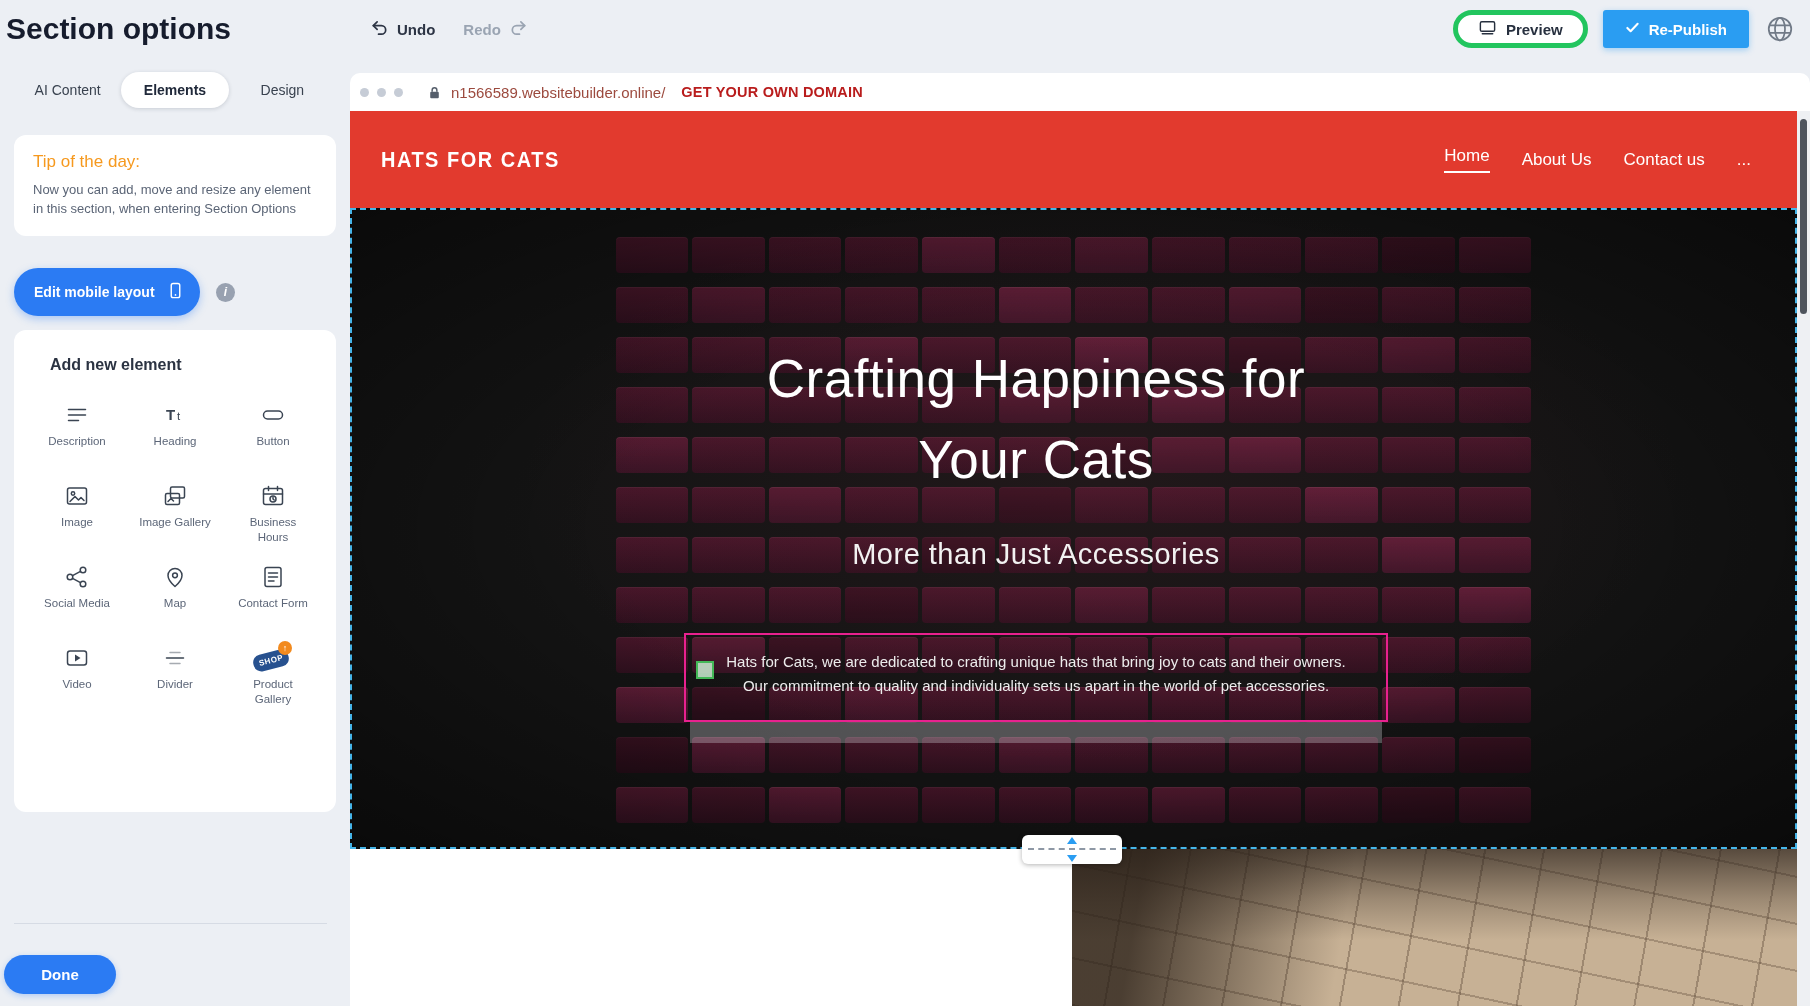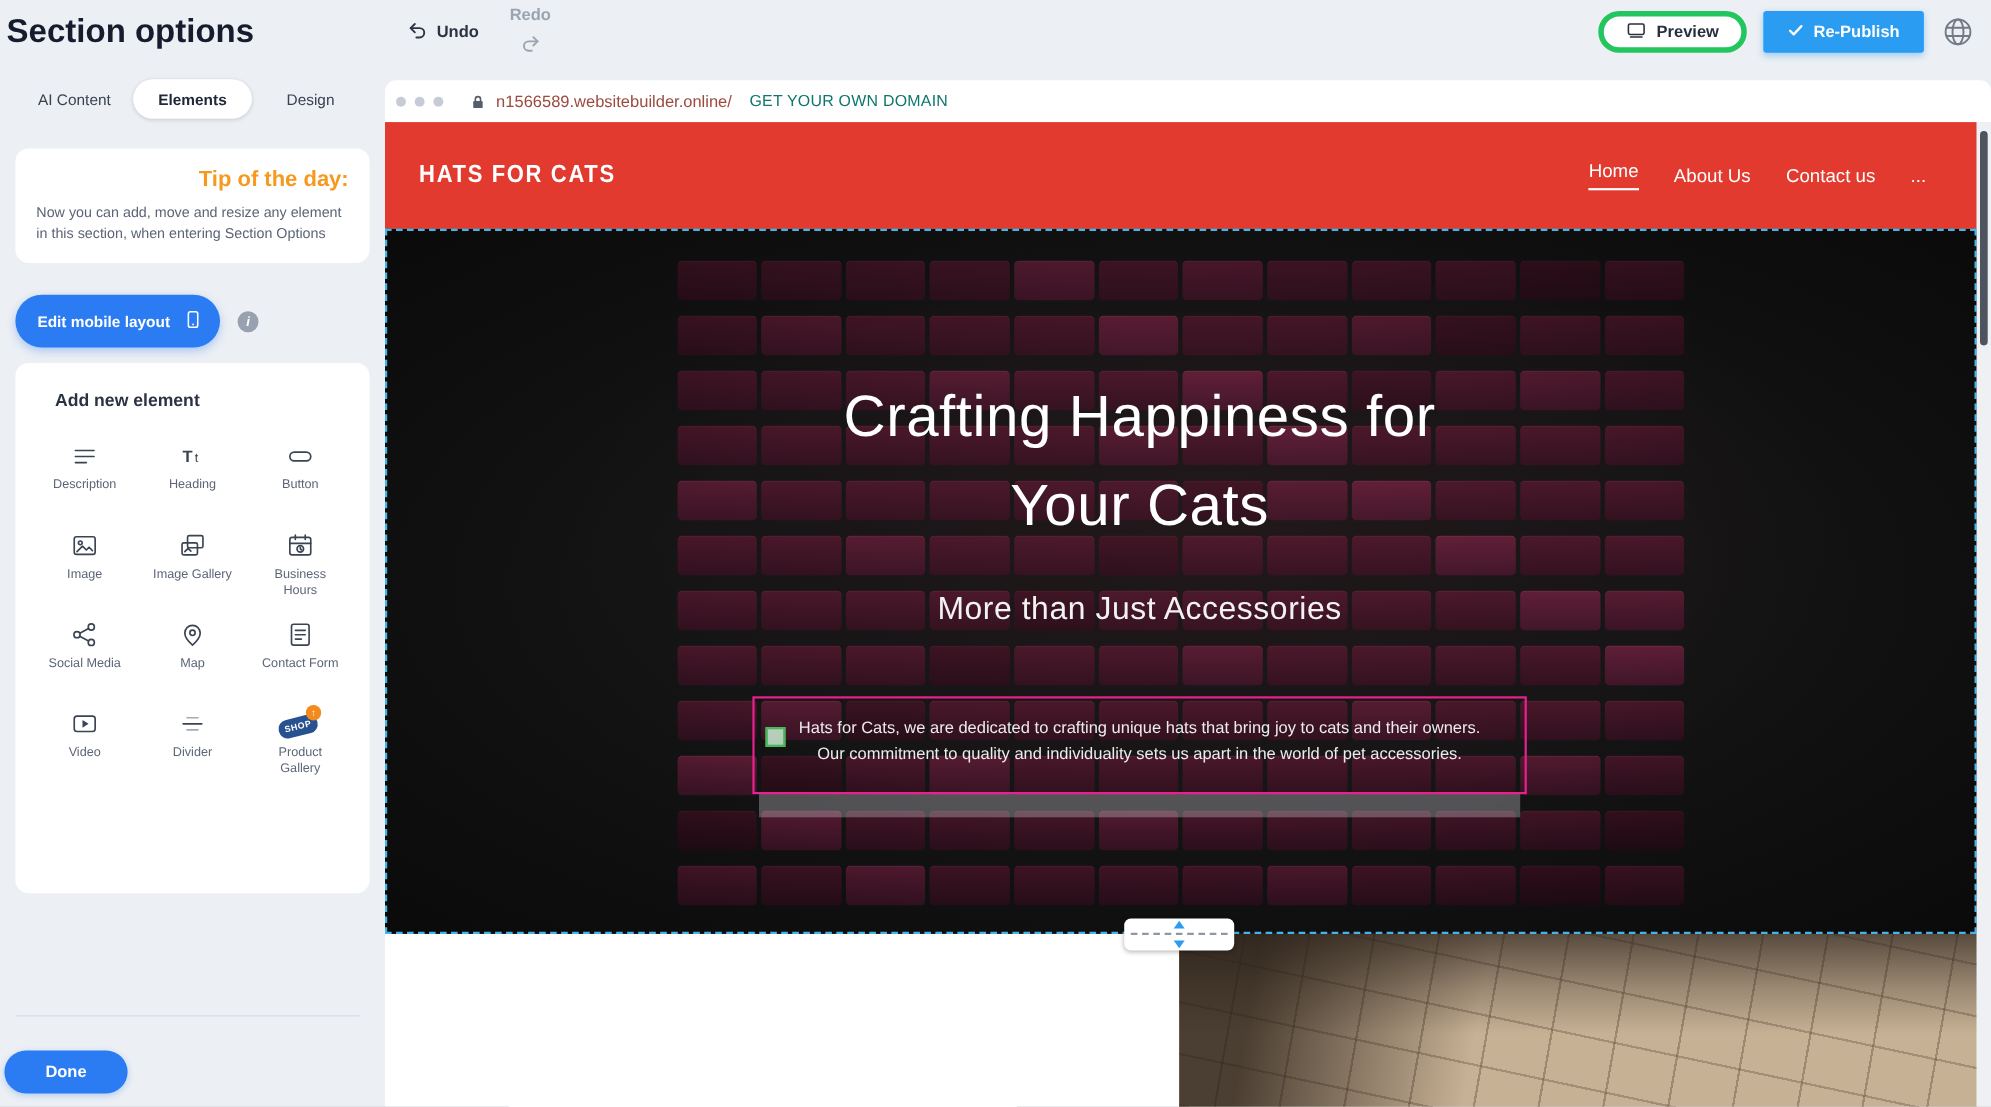--- a/index.html
+++ b/index.html
@@ -6,36 +6,36 @@
     font-family:"Liberation Sans",sans-serif;background:#ecesf4;background-color:#eceff4;}
   *{box-sizing:border-box;}
   button{font-family:inherit;}
 
   
   .topbar{position:absolute;left:0;top:0;width:1810px;height:58px;background:#eceff4;z-index:20;}
   .page-title{position:absolute;left:6px;top:0;line-height:58px;font-size:30px;font-weight:700;color:#161c2d;}
   .history{position:absolute;left:370px;top:0;height:58px;display:flex;align-items:center;gap:28px;}
   .undo,.redo{display:flex;align-items:center;gap:8px;font-size:15px;font-weight:600;cursor:pointer;}
   .undo{color:#2c3444;}
-  .redo{color:#9aa4b2;flex-direction:column;}
+  .redo{color:#9aa4b2;}
   .topbar-right{position:absolute;right:14px;top:0;height:58px;display:flex;align-items:center;gap:15px;}
   .btn-preview{height:38px;padding:0 20px;border-radius:19px;background:#fff;border:5px solid #22c55e;
     display:flex;align-items:center;gap:9px;font-size:15px;font-weight:600;color:#27303f;cursor:pointer;}
   .btn-republish{height:38px;padding:0 22px;border-radius:3px;background:#2a9df2;border:none;
     display:flex;align-items:center;gap:9px;font-size:15px;font-weight:600;color:#fff;cursor:pointer;
     box-shadow:0 2px 6px rgba(42,157,242,.4);}
   .globe{width:32px;height:32px;cursor:pointer;display:flex;align-items:center;justify-content:center;}
 
   
   .sidebar{position:absolute;left:0;top:58px;width:350px;height:948px;background:#eceff4;z-index:15;}
   .tabs{position:absolute;left:14px;top:14px;width:322px;height:36px;display:flex;align-items:center;}
   .tab{flex:1;text-align:center;font-size:14px;color:#39424f;height:36px;line-height:36px;border-radius:18px;cursor:pointer;}
   .tab.active{background:#fff;font-weight:700;color:#20293a;box-shadow:0 1px 4px rgba(20,30,50,.16);}
   .tip-card{position:absolute;left:14px;top:77px;width:322px;padding:17px 19px;background:#fff;border-radius:12px;}
-  .tip-title{color:#f6991e;font-size:20px;font-weight:700;margin-bottom:9px;text-align:right;}
+  .tip-title{color:#f6991e;font-size:17px;font-weight:400;margin-bottom:9px;}
   .tip-body{font-size:13px;color:#5b6576;line-height:1.45;}
   .edit-mobile{position:absolute;left:14px;top:210px;height:48px;padding:0 16px 0 20px;border-radius:24px;
     background:#2b7bf3;color:#fff;font-size:14px;font-weight:700;display:flex;align-items:center;gap:12px;
     border:none;cursor:pointer;box-shadow:0 3px 8px rgba(43,123,243,.35);}
   .info-dot{position:absolute;left:216px;top:225px;width:19px;height:19px;border-radius:50%;background:#98a1b0;
     color:#fff;font-size:12px;font-weight:700;text-align:center;line-height:19px;cursor:pointer;font-style:italic;}
   .add-card{position:absolute;left:14px;top:272px;width:322px;height:482px;background:#fff;border-radius:12px;}
   .add-title{margin:26px 0 0 36px;font-size:16px;font-weight:600;color:#2b3342;}
   .el-grid{margin:18px 0 0 14px;display:grid;grid-template-columns:repeat(3,98px);}
   .el-cell{height:81px;display:flex;flex-direction:column;align-items:center;padding-top:8px;cursor:pointer;border-radius:8px;}
@@ -52,21 +52,21 @@
   .done-btn{position:absolute;left:4px;top:897px;width:112px;height:39px;border-radius:20px;background:#2b7bf3;
     color:#fff;font-size:15px;font-weight:600;border:none;cursor:pointer;box-shadow:0 2px 6px rgba(43,123,243,.3);}
 
   
   .browser-bar{position:absolute;left:350px;top:73px;width:1460px;height:38px;background:#fff;
     border-radius:10px 10px 0 0;display:flex;align-items:center;z-index:10;}
   .win-dots{display:flex;gap:8px;margin-left:10px;}
   .win-dot{width:9px;height:9px;border-radius:50%;background:#c6ccd6;}
   .lock-wrap{margin-left:24px;display:flex;align-items:center;}
   .url-text{margin-left:9px;font-size:15px;color:#9c4a3e;font-weight:500;cursor:pointer;}
-  .domain-cta{margin-left:16px;font-size:14.5px;font-weight:400;color:#0f766e;letter-spacing:.2px;cursor:pointer;}
+  .domain-cta{margin-left:16px;font-size:14.5px;font-weight:700;color:#b91c1c;letter-spacing:.2px;cursor:pointer;}
 
   .site-header{position:absolute;left:350px;top:111px;width:1447px;height:97px;background:#e23a2e;z-index:4;}
   .site-logo{position:absolute;left:31px;top:0;height:97px;display:flex;align-items:center;font-size:20px;
     font-weight:700;color:#fff;letter-spacing:1.5px;transform:scaleY(1.12);cursor:pointer;}
   .site-nav{position:absolute;right:46px;top:0;height:97px;display:flex;align-items:center;gap:32px;}
   .nav-item{color:#fff;font-size:17px;cursor:pointer;}
   .nav-item.active{border-bottom:2px solid #fff;padding-bottom:5px;}
 
   .hero{position:absolute;left:350px;top:208px;width:1447px;height:641px;background:#141414;overflow:visible;z-index:5;}
   .hero-clip{position:absolute;inset:0;overflow:hidden;}

